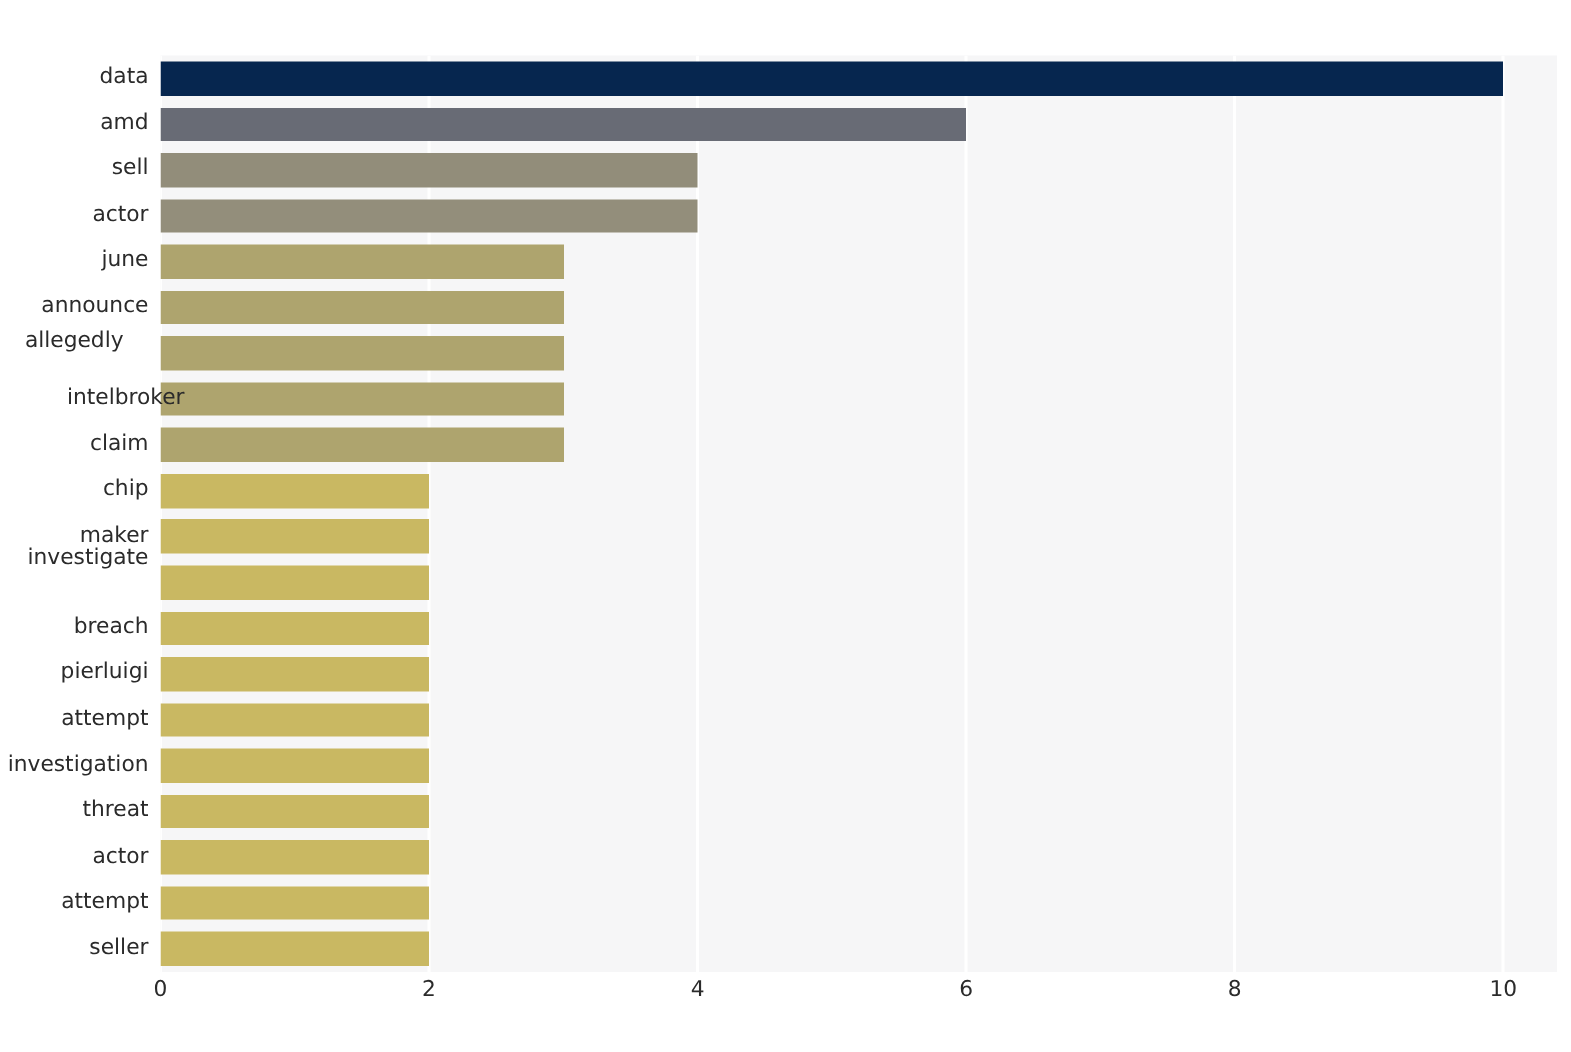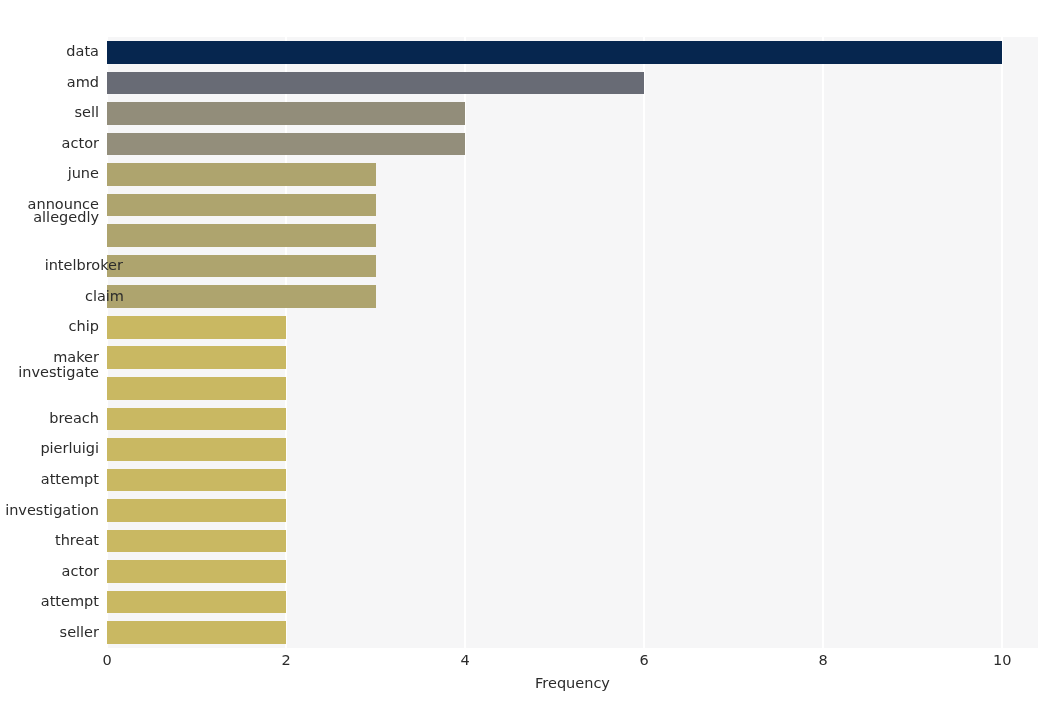--- a/index.html
+++ b/index.html
@@ -172,23 +172,23 @@
       </div>
     </div>
 
   <div id="ytick-container">
       <div class="ytick-wrap" style="top: 43.275px;">data</div>
       <div class="ytick-wrap" style="top: 73.825px;">amd</div>
       <div class="ytick-wrap" style="top: 104.375px;">sell</div>
       <div class="ytick-wrap" style="top: 134.925px;">actor</div>
       <div class="ytick-wrap" style="top: 165.475px;">june</div>
       <div class="ytick-wrap" style="top: 196.025px;">announce</div>
-      <div class="ytick-wrap" style="top: 209px;">allegedly</div>
+      <div class="ytick-wrap" style="top: 219px; text-align: center;">allegedly</div>
       <div class="ytick-wrap" style="top: 257.125px; padding-left: 24px;">intelbroker</div>
-      <div class="ytick-wrap" style="top: 287.675px; margin-left: 25px;">claim</div>
+      <div class="ytick-wrap" style="top: 287.675px;">claim</div>
       <div class="ytick-wrap" style="top: 318.225px;">chip</div>
       <div class="ytick-wrap" style="top: 348.775px;">maker</div>
       <div class="ytick-wrap" style="top: 364px;">investigate</div>
       <div class="ytick-wrap" style="top: 409.875px;">breach</div>
       <div class="ytick-wrap" style="top: 440.425px;">pierluigi</div>
       <div class="ytick-wrap" style="top: 470.975px;">attempt</div>
       <div class="ytick-wrap" style="top: 501.525px;">investigation</div>
       <div class="ytick-wrap" style="top: 532.075px;">threat</div>
       <div class="ytick-wrap" style="top: 562.625px;">actor</div>
       <div class="ytick-wrap" style="top: 593.175px;">attempt</div>
@@ -197,15 +197,14 @@
 
   <div id="xtick-container">
       <div class="xtick-wrap" style="left: 77px;">0</div>
       <div class="xtick-wrap" style="left: 256.038px;">2</div>
       <div class="xtick-wrap" style="left: 435.077px;">4</div>
       <div class="xtick-wrap" style="left: 614.115px;">6</div>
       <div class="xtick-wrap" style="left: 793.154px;">8</div>
       <div class="xtick-wrap" style="left: 972.192px;">10</div>
     </div>
 
-  <div id="xaxis-label">Frequency</div>
 
 </div>
 
 </body></html>

